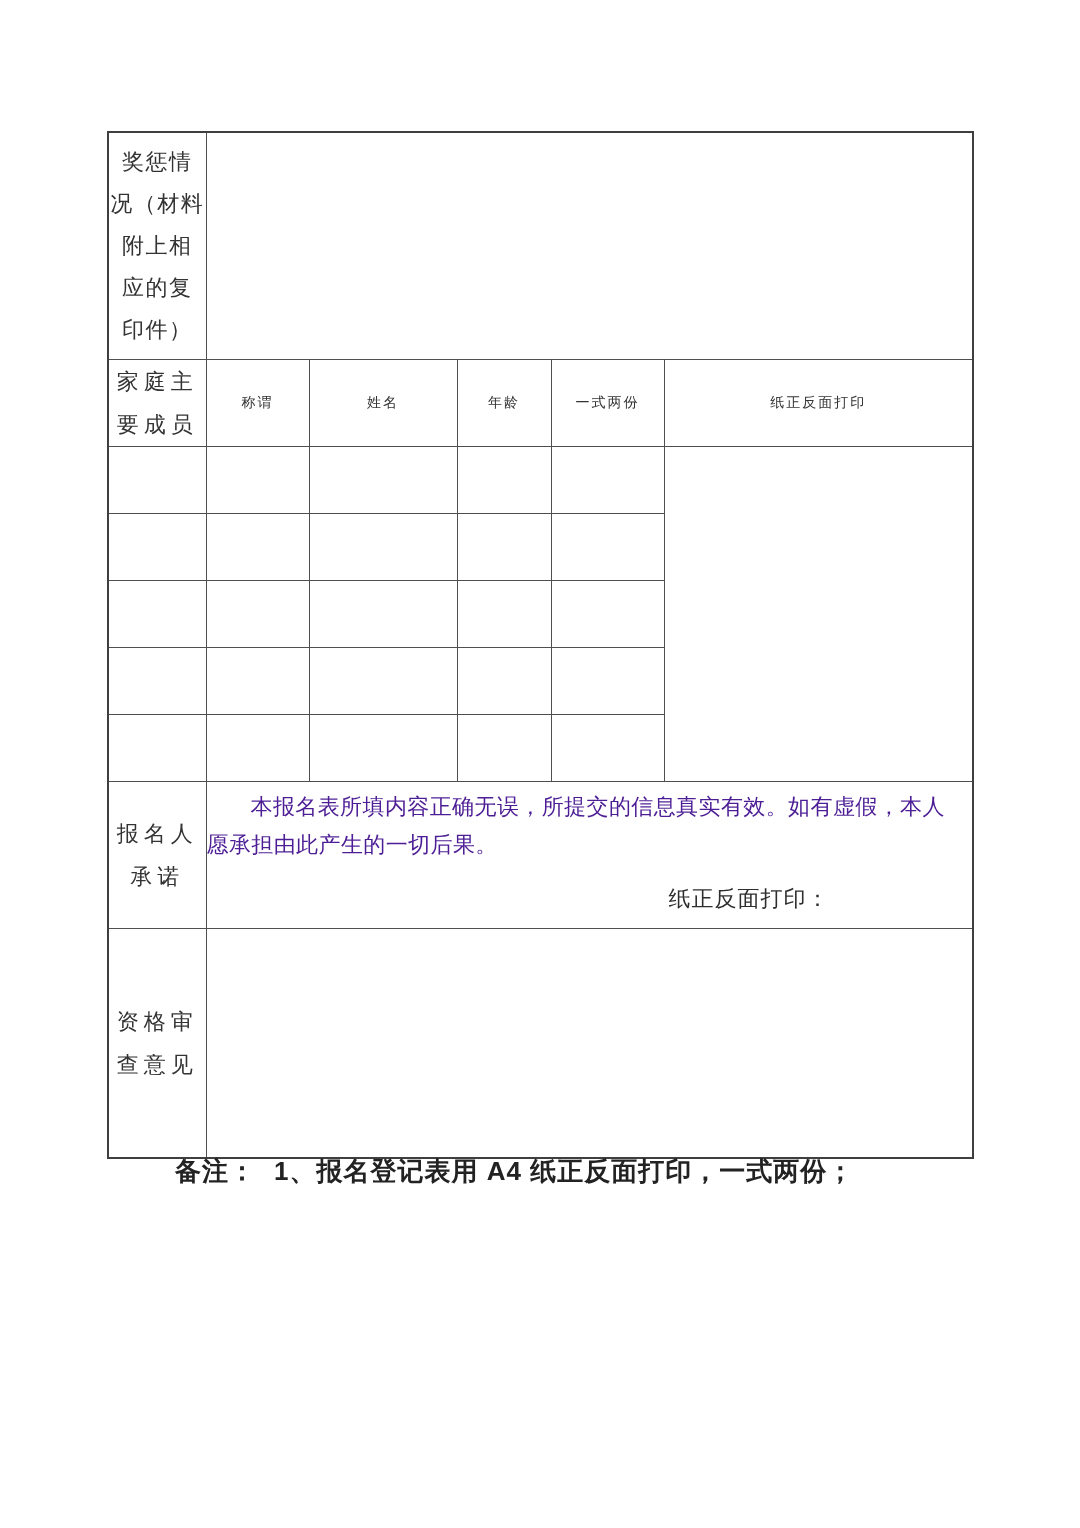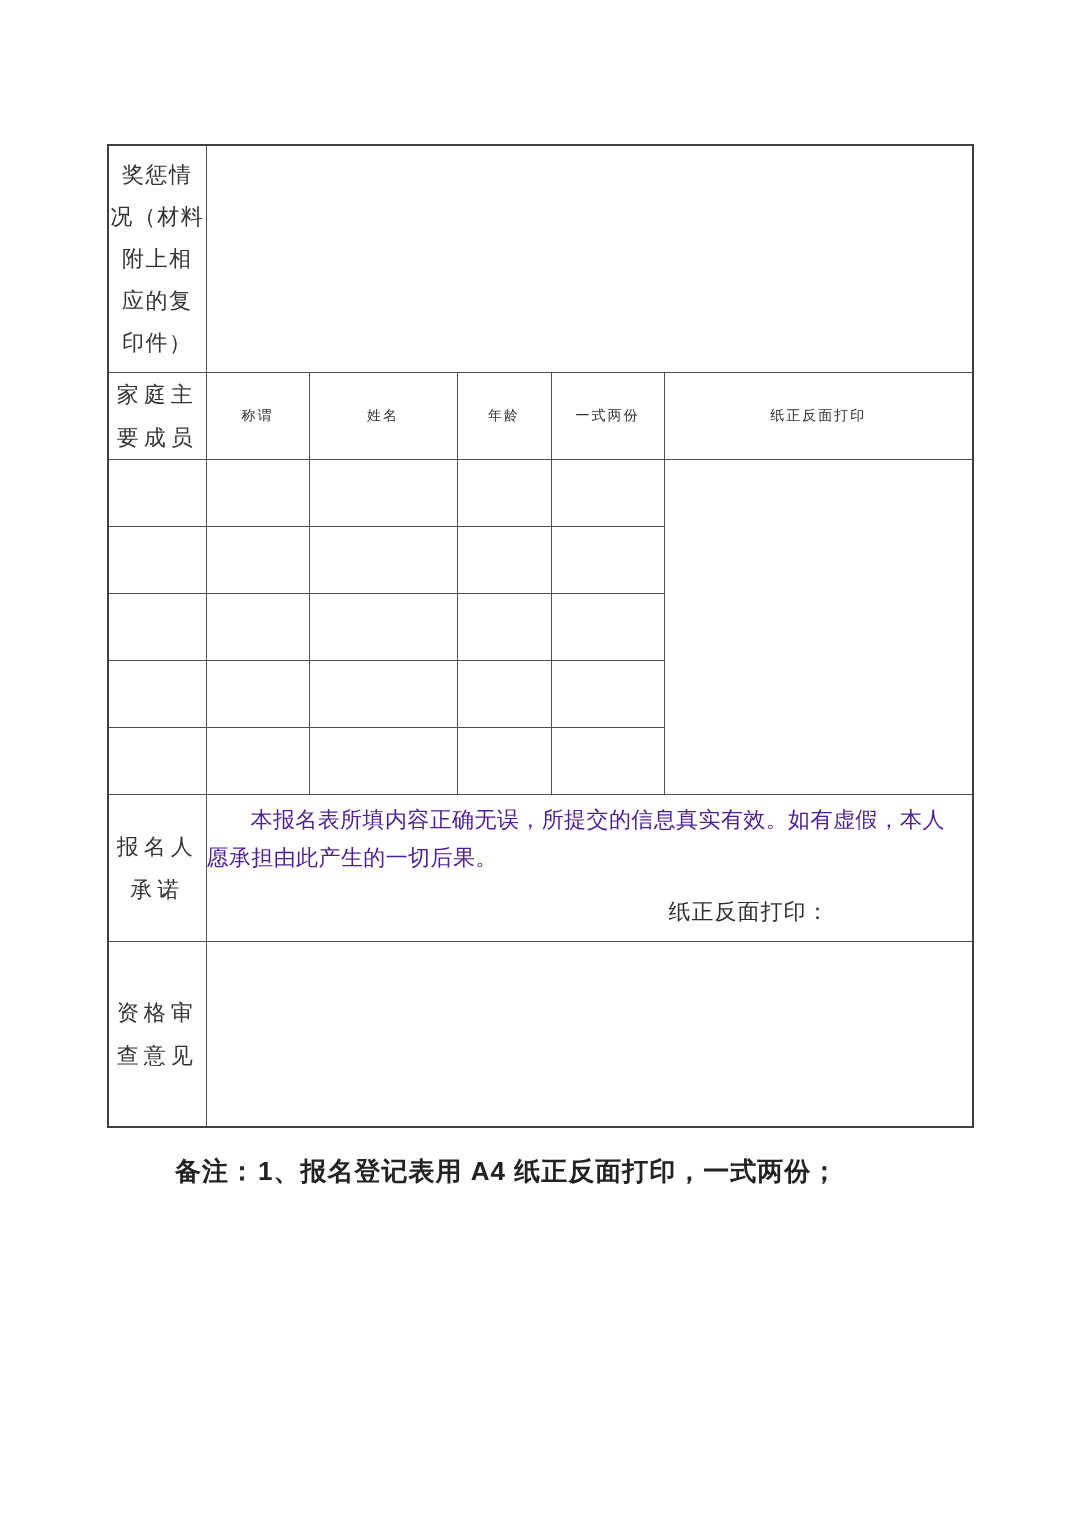--- a/index.html
+++ b/index.html
@@ -16,36 +16,36 @@
     overflow: hidden;
   }
   .page {
     position: absolute;
     inset: 0;
     background: #ffffff;
   }
   table.form-table {
     position: absolute;
     left: 107px;
-    top: 144px;
+    top: 131px;
     width: 865px;
     border-collapse: collapse;
     table-layout: fixed;
     border: 2px solid #3f3f3f;
   }
   table.form-table td, table.form-table th {
     border: 1px solid #4f4f4f;
     padding: 0;
     font-weight: normal;
     overflow: hidden;
   }
   tr.r-rewards  { height: 227px; }
   tr.r-fam      { height: 67px;  }
   tr.r-promise  { height: 147px; }
-  tr.r-review   { height: 186px; }
+  tr.r-review   { height: 230px; }
 
   .label-cell {
     text-align: center;
     vertical-align: middle;
     font-size: 22px;
     line-height: 43px;
     letter-spacing: 5px;
     white-space: pre-line;
     color: #333333;
   }
@@ -87,21 +87,21 @@
     font-weight: 600;
     font-size: 26px;
     color: #222222;
   }
   .note-line {
     line-height: 38px;
     margin-bottom: 19px;
     white-space: nowrap;
     letter-spacing: 1px;
   }
-  .note-line .note-prefix { margin-right: 2px; }
+  .note-line .note-prefix { margin-right: 18px; }
   .note-line-2 { margin-left: 80px; }
 </style>
 </head>
 <body>
 
 <div class="page">
 
   <table class="form-table">
     <colgroup>
       <col style="width:98px">

